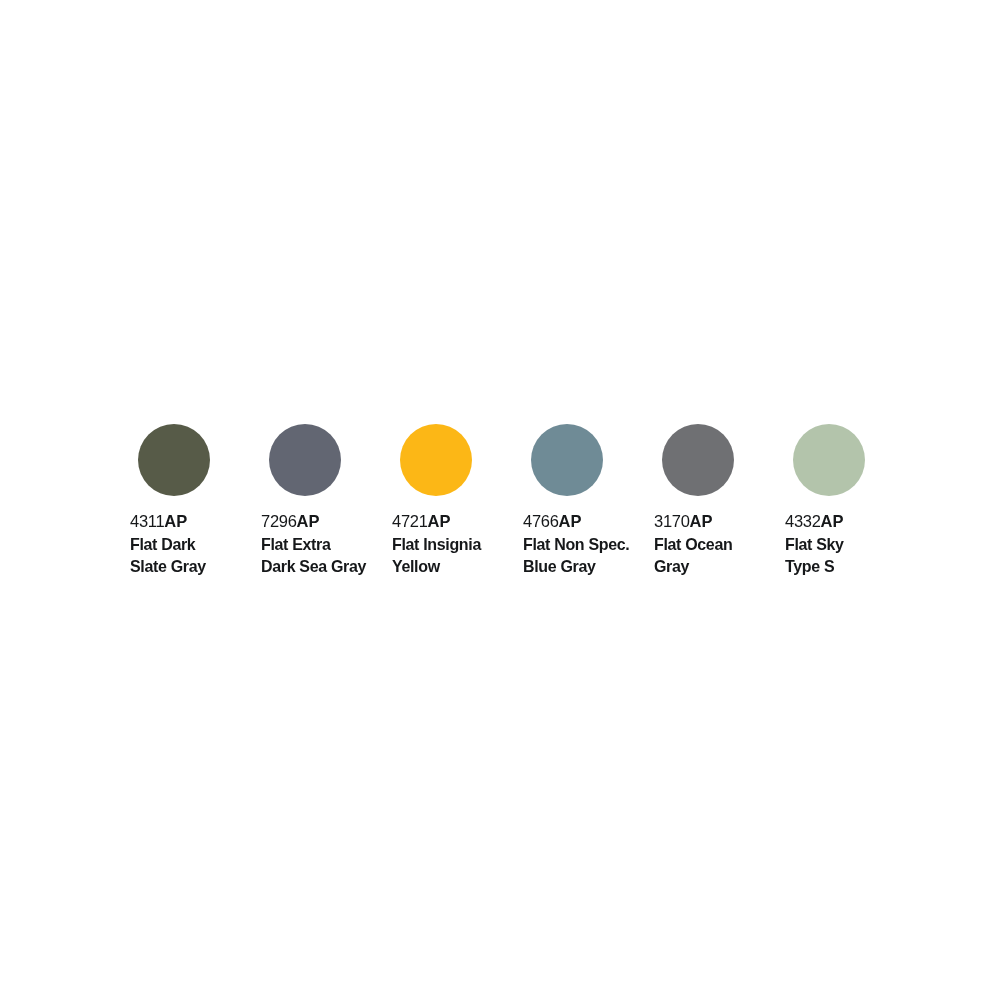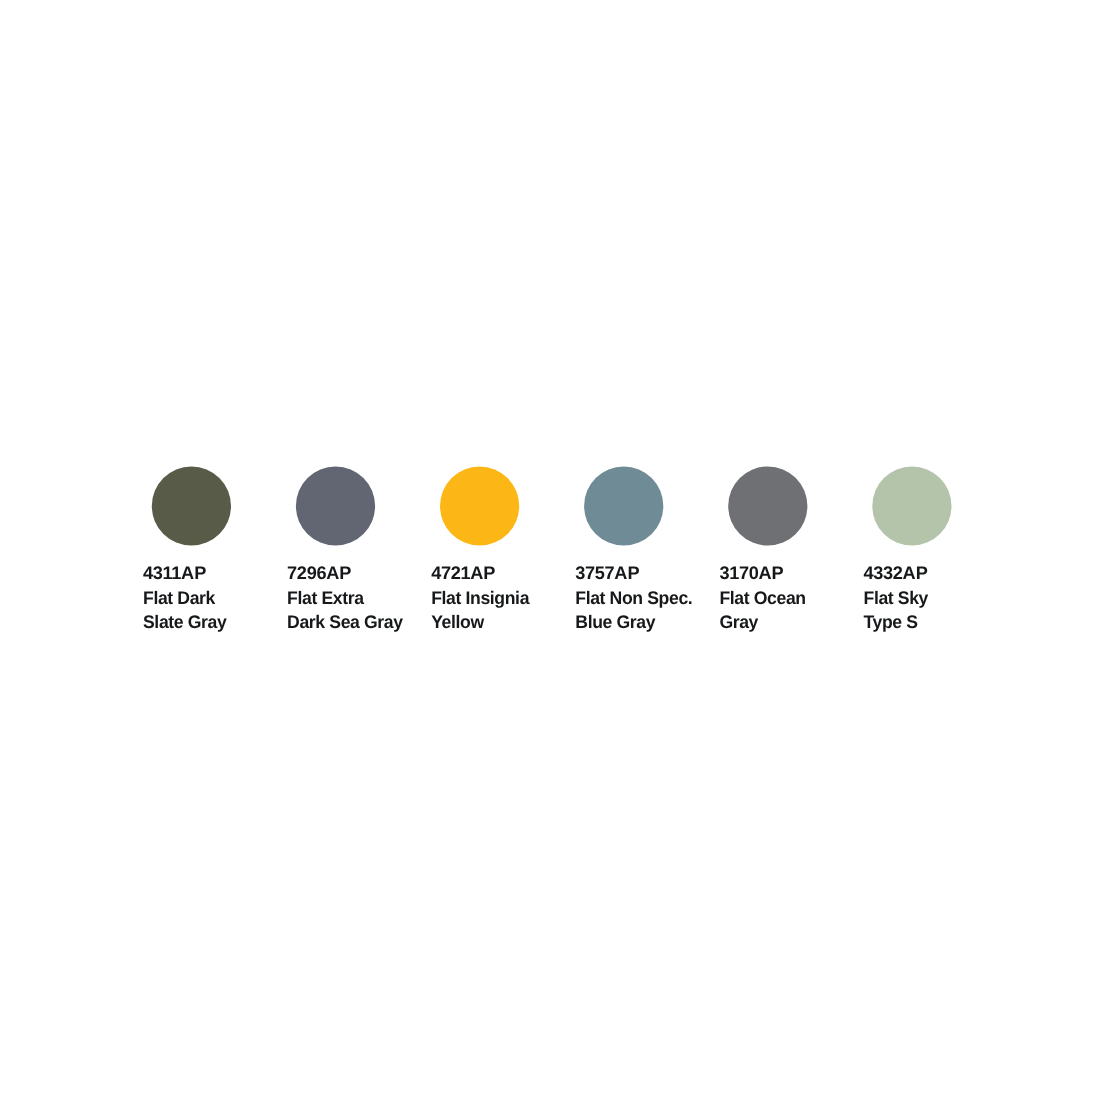--- a/index.html
+++ b/index.html
@@ -71,21 +71,21 @@
   }
 
   .swatch-code {
     font-size: 16.5px;
     line-height: 23px;
     color: #16181a;
     white-space: nowrap;
     letter-spacing: -0.2px;
   }
   .swatch-code .code-num {
-    font-weight: 700;
+    font-weight: 400;
     letter-spacing: -0.3px;
   }
   .swatch-code .code-suffix {
     font-weight: 700;
     letter-spacing: 0px;
   }
 
   .swatch-name {
     font-size: 16.5px;
     line-height: 22px;
@@ -134,21 +134,21 @@
         <div class="swatch-name">Flat Insignia
 Yellow</div>
       </div>
     </div>
 
     <div class="swatch-column">
       <div class="swatch-dot-wrap">
         <span class="swatch-dot" style="background-color: rgb(111, 139, 150);"></span>
       </div>
       <div class="swatch-caption">
-        <div class="swatch-code"><span class="code-num">3757</span><span class="code-suffix">AP</span></div>
+        <div class="swatch-code"><span class="code-num">4766</span><span class="code-suffix">AP</span></div>
         <div class="swatch-name">Flat Non Spec.
 Blue Gray</div>
       </div>
     </div>
 
     <div class="swatch-column">
       <div class="swatch-dot-wrap">
         <span class="swatch-dot" style="background-color: rgb(111, 112, 115);"></span>
       </div>
       <div class="swatch-caption">

